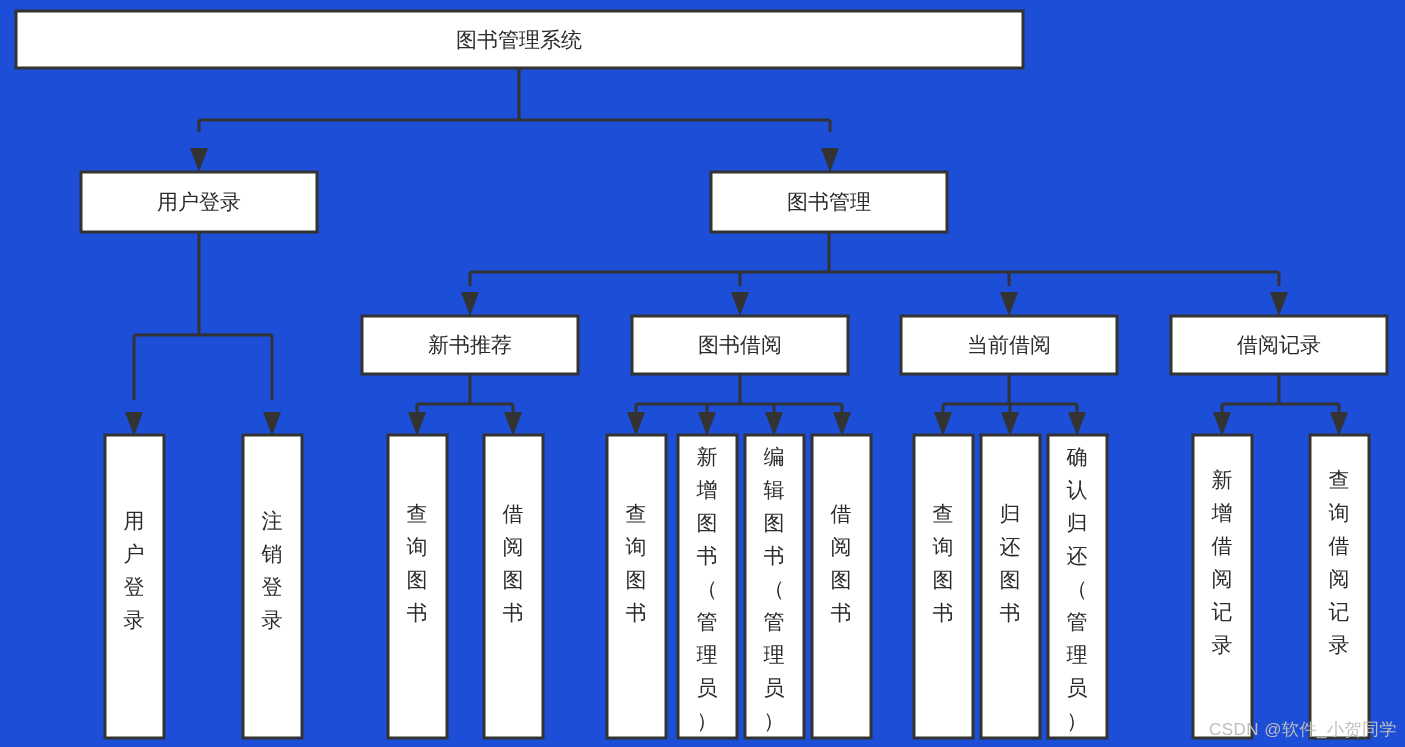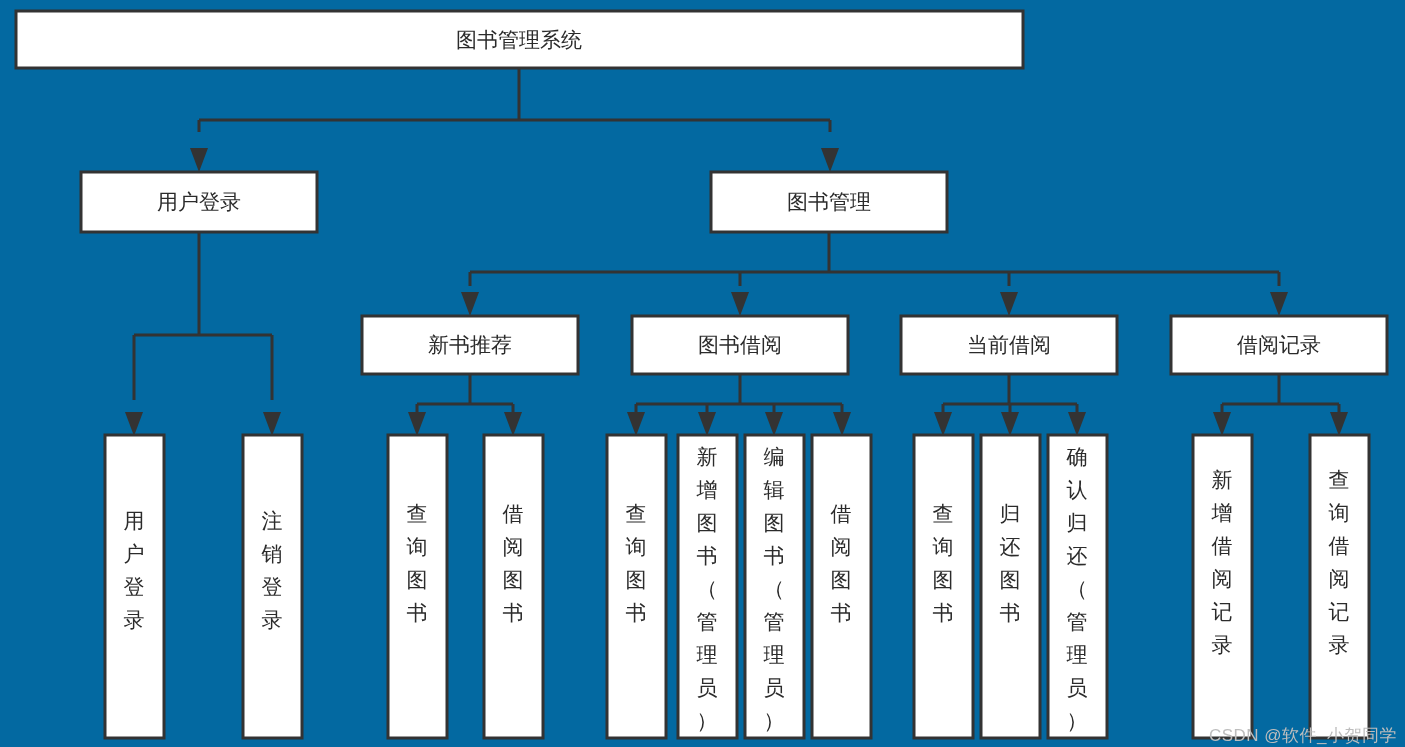--- a/index.html
+++ b/index.html
@@ -10,21 +10,21 @@
   body {
     width: 1405px;
     height: 747px;
     font-family: "Liberation Sans", "DejaVu Sans", sans-serif;
     overflow: hidden;
   }
   #diagram-root {
     position: relative;
     width: 1405px;
     height: 747px;
-    background: #0369a1;
+    background: #1d4ed8;
   }
   svg#tree-svg {
     position: absolute;
     top: 0;
     left: 0;
     width: 1405px;
     height: 747px;
     display: block;
   }
   .node-box {
@@ -51,21 +51,21 @@
   }
   .node-label-v {
     font-family: "Liberation Sans", "DejaVu Sans", sans-serif;
     font-size: 21px;
     fill: #2b2b2b;
     text-anchor: middle;
   }
   .watermark {
     position: absolute;
     right: 8px;
-    bottom: 0;
+    bottom: 6px;
     font-family: "Liberation Sans", "DejaVu Sans", sans-serif;
     font-size: 17px;
     color: #bdbdbd;
     white-space: nowrap;
     letter-spacing: 0.5px;
     user-select: none;
   }
 </style>
 </head>
 <body>

